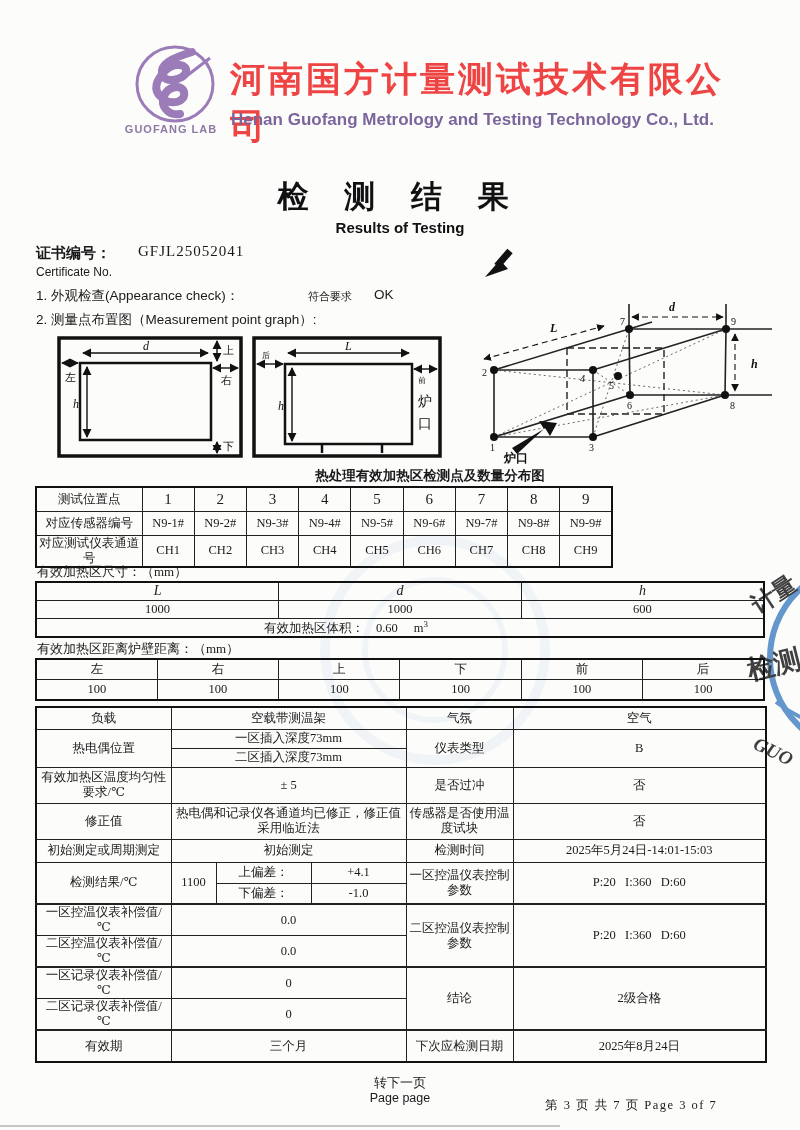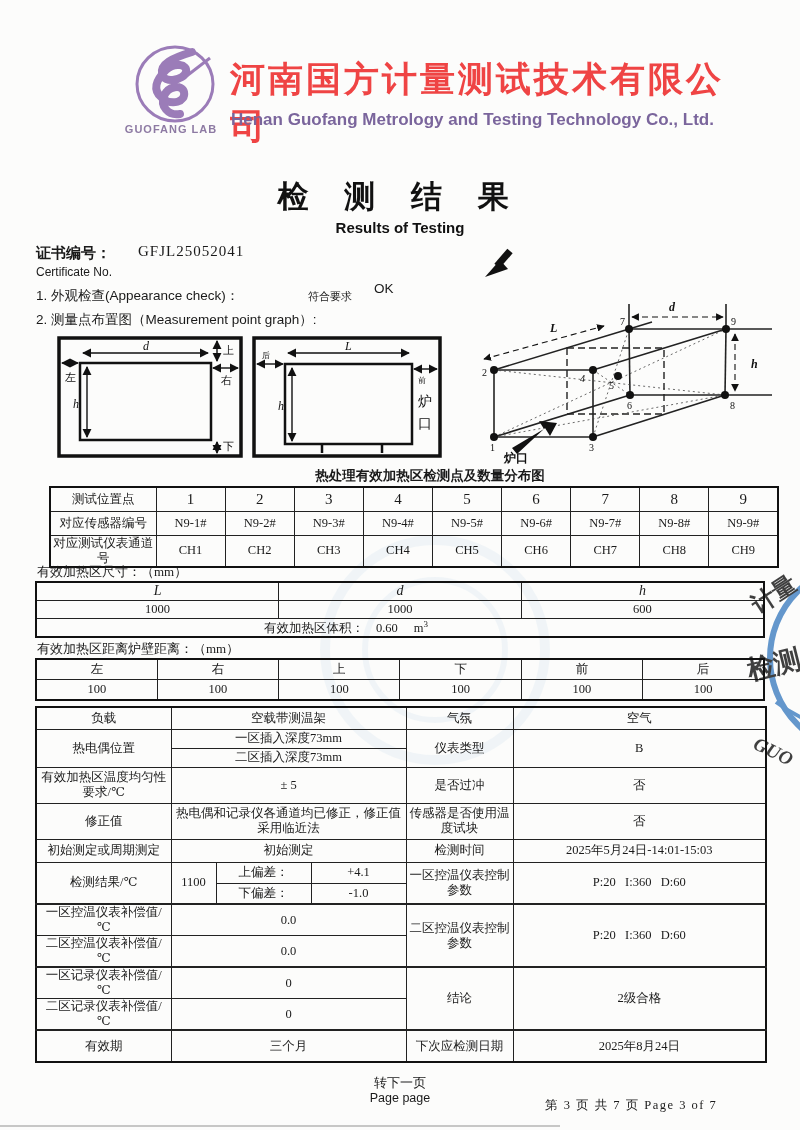--- a/index.html
+++ b/index.html
@@ -14,21 +14,21 @@
   .company-en{left:231px;top:110px;width:520px;font-size:17px;font-weight:bold;color:#7a659c;}
   .logo-caption{left:106px;top:123px;width:130px;font-size:11px;color:#8d7aa3;letter-spacing:1px;text-align:center;}
   
   .doc-title{left:0;top:176px;width:800px;text-align:center;font-size:31px;font-weight:bold;letter-spacing:14px;color:#111;}
   .doc-subtitle{left:0;top:219px;width:800px;text-align:center;font-size:15px;font-weight:bold;color:#111;}
   .cert-label{left:36px;top:244px;font-size:15px;font-weight:bold;}
   .cert-no{left:138px;top:243px;font-size:15px;letter-spacing:1px;}
   .cert-en{left:36px;top:265px;font-size:12px;}
   .item1{left:36px;top:287px;font-size:13.5px;}
   .item1-res{left:308px;top:289px;font-size:11px;text-align:right;}
-  .item1-ok{left:374px;top:281px;font-size:13.5px;}
+  .item1-ok{left:374px;top:287px;font-size:13.5px;}
   .item2{left:36px;top:311px;font-size:13.5px;}
   .caption{left:120px;top:467px;width:620px;text-align:center;font-size:13.5px;font-weight:bold;}
   .sec-label{font-size:13px;}
   
   table{border-collapse:collapse;table-layout:fixed;}
   td{border:1.5px solid #222;text-align:center;vertical-align:middle;font-size:12.5px;
      padding:0 2px;line-height:1.2;overflow:hidden;}
   .t-outer{border:2.5px solid #111;}
   .num{font-size:15px;}
   .ital{font-style:italic;font-size:14px;}
@@ -191,21 +191,21 @@
       <text x="268" y="113">8</text>
       <text x="269" y="29">9</text>
     </g>
 
     <polygon points="55,158 83,132 88,140 95,127 77,125 82,133 50,152" fill="#111"></polygon>
     <text x="42" y="166" font-size="12" font-weight="bold">炉口</text>
   </svg>
 
   <div class="abs caption">热处理有效加热区检测点及数量分布图</div>
 
-  <table class="abs t-outer" style="left:49px;top:486px;width:730px;">
+  <table class="abs t-outer" style="left:35px;top:486px;width:578px;">
     <colgroup>
         <col style="width:106px">
         <col>
         <col>
         <col>
         <col>
         <col>
         <col>
         <col>
         <col>

